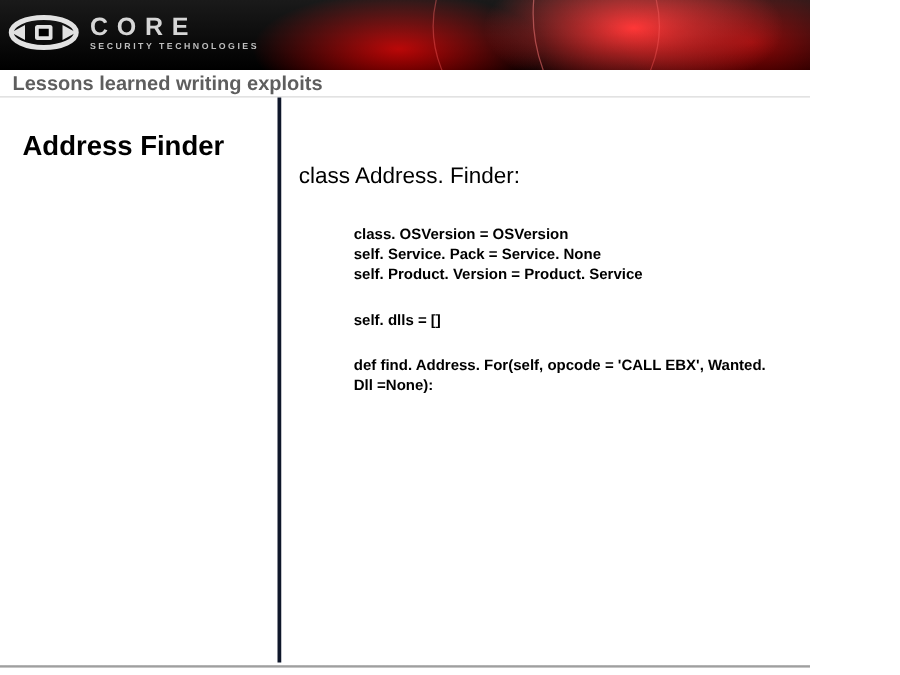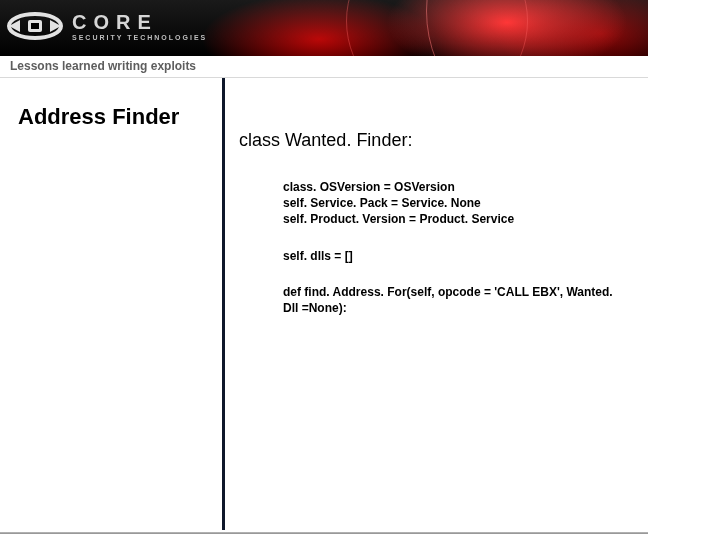--- a/index.html
+++ b/index.html
@@ -47,21 +47,21 @@
     margin-left: 8px;
     display: flex; flex-direction: column;
     line-height: 1;
   }
   .brand { font-size: 20px; font-weight: 900; letter-spacing: 7px; color: #d6d6d6; font-family: Arial, sans-serif; }
   .tagline { font-size: 7px; letter-spacing: 2px; color: #bfbfbf; margin-top: 2px; font-weight: bold; }
   .subheader {
     height: 22px;
     border-bottom: 1px solid #d9d9d9;
     padding: 3px 10px 0 10px;
-    font-size: 12px;
+    font-size: 16px;
     font-weight: bold;
     color: #5e5e5e;
     background: #fff;
   }
   .content {
     position: absolute;
     top: 78px; left: 0; right: 0; bottom: 10px;
     display: flex;
   }
   .leftcol {
@@ -110,21 +110,21 @@
 
   <div class="subheader">
     <span>Lessons learned writing exploits</span>
   </div>
 
   <div class="content">
     <div class="leftcol">
       <div class="slide-title">Address Finder</div>
     </div>
     <div class="rightcol">
-      <div class="class-hd">class Wanted. Finder:</div>
+      <div class="class-hd">class Address. Finder:</div>
       <div class="code-block">
         <div class="para">
           <div>class. OSVersion      = OSVersion</div>
           <div> self. Service. Pack    = Service. None</div>
           <div> self. Product. Version = Product. Service</div>
         </div>
         <div class="para"> self. dlls = []</div>
         <div class="para">def find. Address. For(self, opcode = 'CALL EBX', Wanted. Dll =None):</div>
       </div>
     </div>

